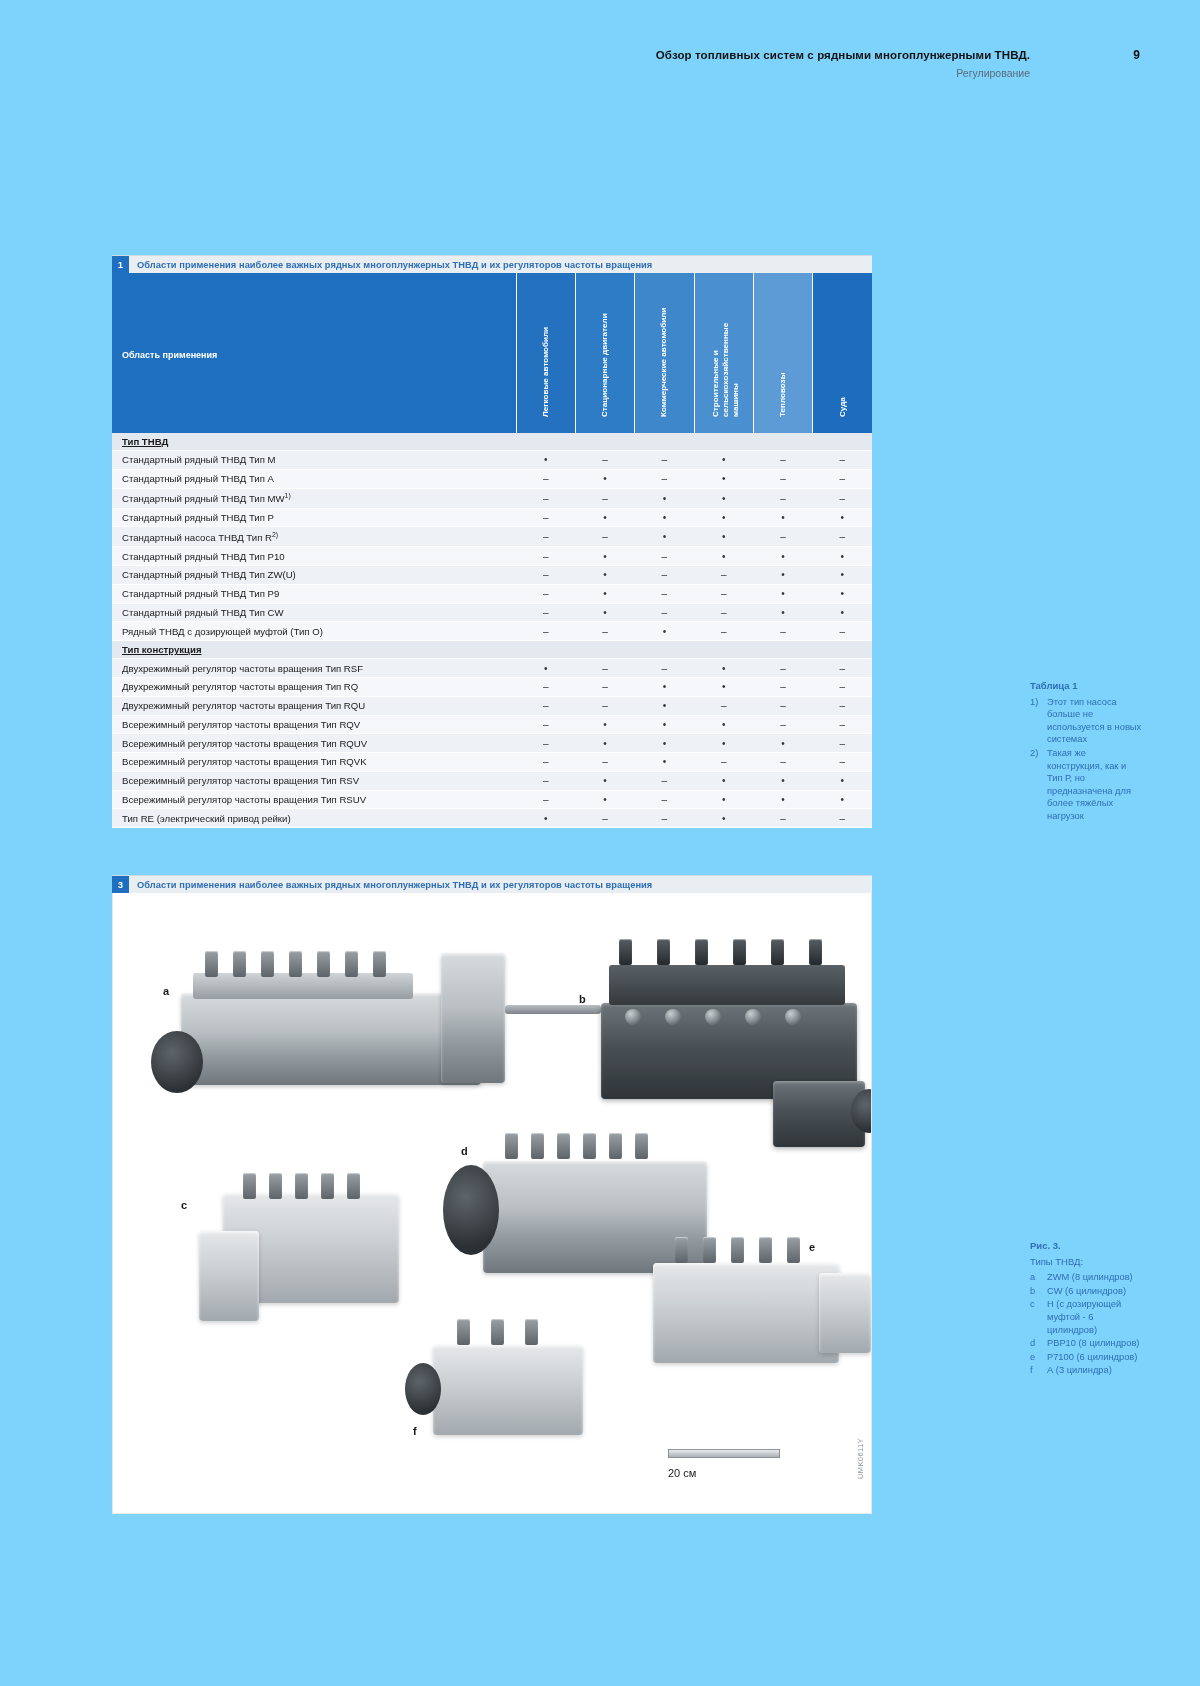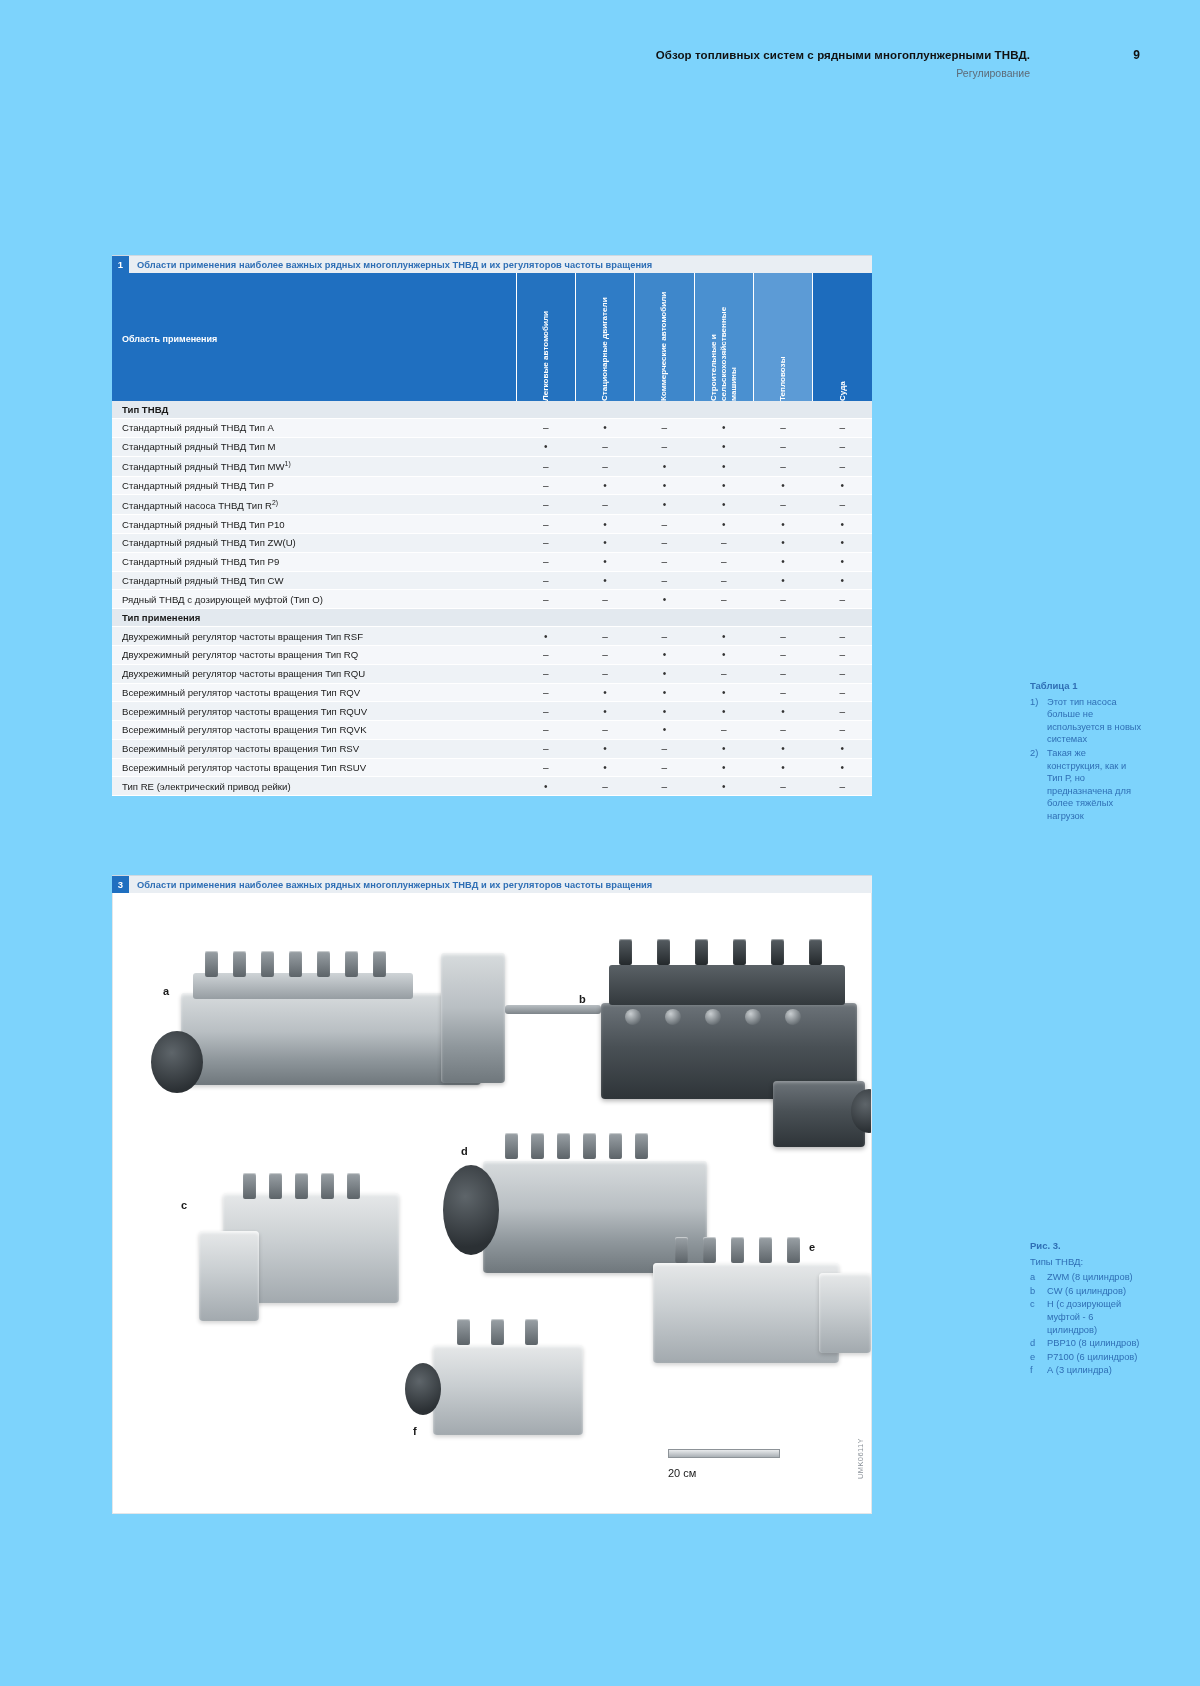--- a/index.html
+++ b/index.html
@@ -99,21 +99,21 @@
     width: 100%;
     table-layout: fixed;
   }
   table.app-table col.c-label { width: 404px; }
   table.app-table col.c-col { width: 59.3px; }
 
   .head-row th {
     background: #1f6fc0;
     height: 128px;
     vertical-align: bottom;
-    padding: 0;
+    padding: 16px;
     border-left: 1px solid #ffffff;
   }
   .head-row th.first {
     border-left: none;
     vertical-align: middle;
     padding-left: 10px;
     text-align: left;
   }
   .head-label {
     color: #ffffff;
@@ -140,20 +140,21 @@
   .head-row th.tint5 { background: #5c9bd6; }
   .head-row th.tint6 { background: #1d6cbd; }
 
   tr.section td {
     background: #e3e9ef;
     font-size: 9.6px;
     font-weight: bold;
     color: #1a1a1a;
     padding: 3px 0 3px 10px;
     border-bottom: 1px solid #ffffff;
+    text-decoration: underline;
   }
   tr.data td {
     font-size: 9.6px;
     color: #1a1a1a;
     padding: 3.4px 0 3.4px 10px;
     border-bottom: 1px solid #ffffff;
     background: #eef2f6;
   }
   tr.data td.mark {
     text-align: center;
@@ -330,39 +331,39 @@
             </th>
           <th class="tint6">
               <div class="vert">Суда</div>
             </th>
         </tr>
       </thead>
       <tbody id="table-body">
           <tr class="section">
             <td colspan="7">Тип ТНВД</td>
           </tr>
+          <tr class="data">
+            <td><span>Стандартный рядный ТНВД Тип М</span></td>
+            <td class="mark">•</td>
+            <td class="mark">–</td>
+            <td class="mark">–</td>
+            <td class="mark">•</td>
+            <td class="mark">–</td>
+            <td class="mark">–</td>
+          </tr>
           <tr class="data alt">
             <td><span>Стандартный рядный ТНВД Тип А</span></td>
             <td class="mark">–</td>
             <td class="mark">•</td>
             <td class="mark">–</td>
             <td class="mark">•</td>
             <td class="mark">–</td>
             <td class="mark">–</td>
           </tr>
           <tr class="data">
-            <td><span>Стандартный рядный ТНВД Тип М</span></td>
-            <td class="mark">•</td>
-            <td class="mark">–</td>
-            <td class="mark">–</td>
-            <td class="mark">•</td>
-            <td class="mark">–</td>
-            <td class="mark">–</td>
-          </tr>
-          <tr class="data">
             <td><span>Стандартный рядный ТНВД Тип MW</span><span class="sup">1)</span></td>
             <td class="mark">–</td>
             <td class="mark">–</td>
             <td class="mark">•</td>
             <td class="mark">•</td>
             <td class="mark">–</td>
             <td class="mark">–</td>
           </tr>
           <tr class="data alt">
             <td><span>Стандартный рядный ТНВД Тип Р</span></td>
@@ -421,21 +422,21 @@
           <tr class="data alt">
             <td><span>Рядный ТНВД с дозирующей муфтой (Тип О)</span></td>
             <td class="mark">–</td>
             <td class="mark">–</td>
             <td class="mark">•</td>
             <td class="mark">–</td>
             <td class="mark">–</td>
             <td class="mark">–</td>
           </tr>
           <tr class="section">
-            <td colspan="7">Тип применения</td>
+            <td colspan="7">Тип конструкция</td>
           </tr>
           <tr class="data">
             <td><span>Двухрежимный регулятор частоты вращения Тип RSF</span></td>
             <td class="mark">•</td>
             <td class="mark">–</td>
             <td class="mark">–</td>
             <td class="mark">•</td>
             <td class="mark">–</td>
             <td class="mark">–</td>
           </tr>

